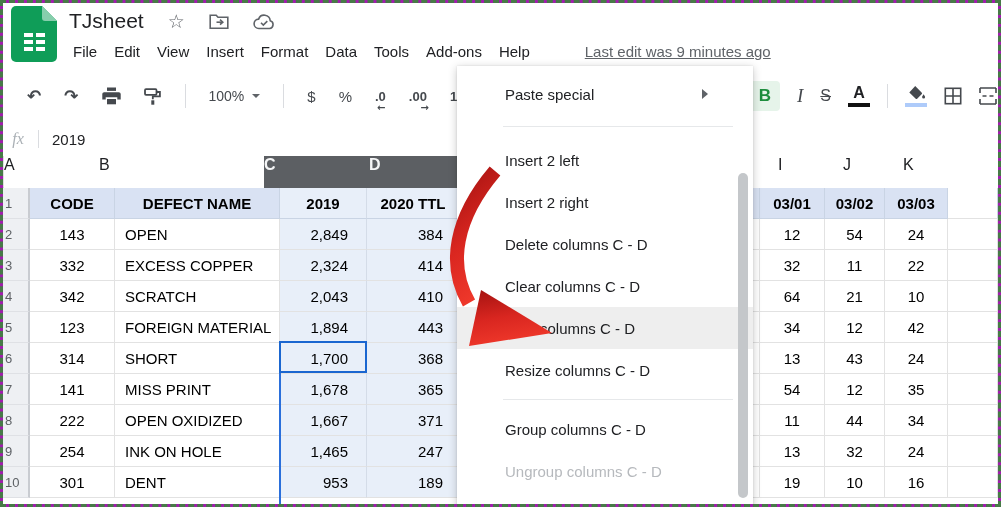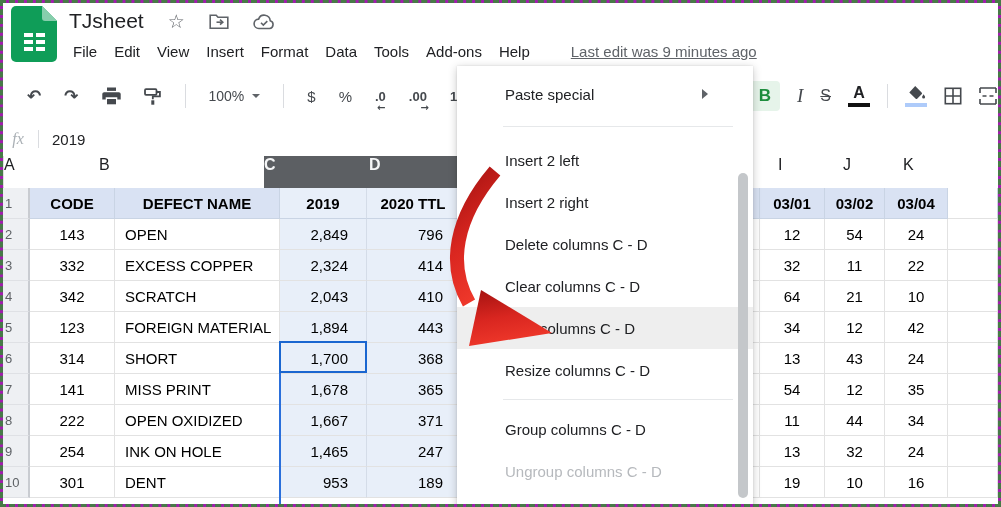--- a/index.html
+++ b/index.html
@@ -6,21 +6,21 @@
   .shot{position:relative;width:1001px;height:507px;box-sizing:border-box;background:#a21caf;
         border:3px dashed #477a47;overflow:hidden;font-family:"Liberation Sans",sans-serif;color:#202124;}
 
   
   .topbar{position:absolute;left:0;top:0;right:0;height:67px;background:#fff;border-bottom:1px solid #e8eaea;}
   .logo{position:absolute;left:8px;top:3px;}
   .title-row{position:absolute;left:66px;top:6px;display:flex;align-items:center;gap:24px;}
   .doc-title{font-size:21px;color:#202124;}
   .tb-ico{color:#5f6368;display:flex;align-items:center;}
   .star{font-family:"DejaVu Sans",sans-serif;font-size:19px;line-height:19px;}
-  .menubar{position:absolute;left:70px;top:40px;display:flex;align-items:center;gap:17px;font-size:15px;}
+  .menubar{position:absolute;left:70px;top:40px;display:flex;align-items:center;gap:31px;font-size:15px;}
   .mb-item{cursor:default;}
   .last-edit{margin-left:24px;color:#5f6368;text-decoration:underline;}
 
   
   .toolbar{position:absolute;left:0;top:67px;right:0;height:52px;background:#fff;border-bottom:1px solid #e0e3e7;}
   .tgroup{position:absolute;top:0;height:52px;display:flex;align-items:center;}
   .tg-left{left:24px;gap:23px;}
   .tg-right{left:747px;gap:17px;}
   .ticon{color:#45494e;display:flex;align-items:center;justify-content:center;}
   .uglyph{font-family:"DejaVu Sans",sans-serif;font-size:17px;font-weight:bold;color:#45494e;}
@@ -246,29 +246,29 @@
     <div id="grid-rows">
         <div class="grow hdrrow">
           <div class="rowhdr">1</div>
           <div class="cell col-a">CODE</div>
           <div class="cell col-b">DEFECT NAME</div>
           <div class="cell col-c selcol">2019</div>
           <div class="cell col-d selcol">2020 TTL</div>
           <div class="cell col-gap"></div>
           <div class="cell col-i">03/01</div>
           <div class="cell col-j">03/02</div>
-          <div class="cell col-k">03/04</div>
+          <div class="cell col-k">03/03</div>
           <div class="cell col-l"></div>
         </div>
         <div class="grow">
           <div class="rowhdr">2</div>
           <div class="cell col-a">143</div>
           <div class="cell col-b">OPEN</div>
           <div class="cell col-c selcol">2,849</div>
-          <div class="cell col-d selcol">796</div>
+          <div class="cell col-d selcol">384</div>
           <div class="cell col-gap"></div>
           <div class="cell col-i">12</div>
           <div class="cell col-j">54</div>
           <div class="cell col-k">24</div>
           <div class="cell col-l"></div>
         </div>
         <div class="grow">
           <div class="rowhdr">3</div>
           <div class="cell col-a">332</div>
           <div class="cell col-b">EXCESS COPPER</div>

